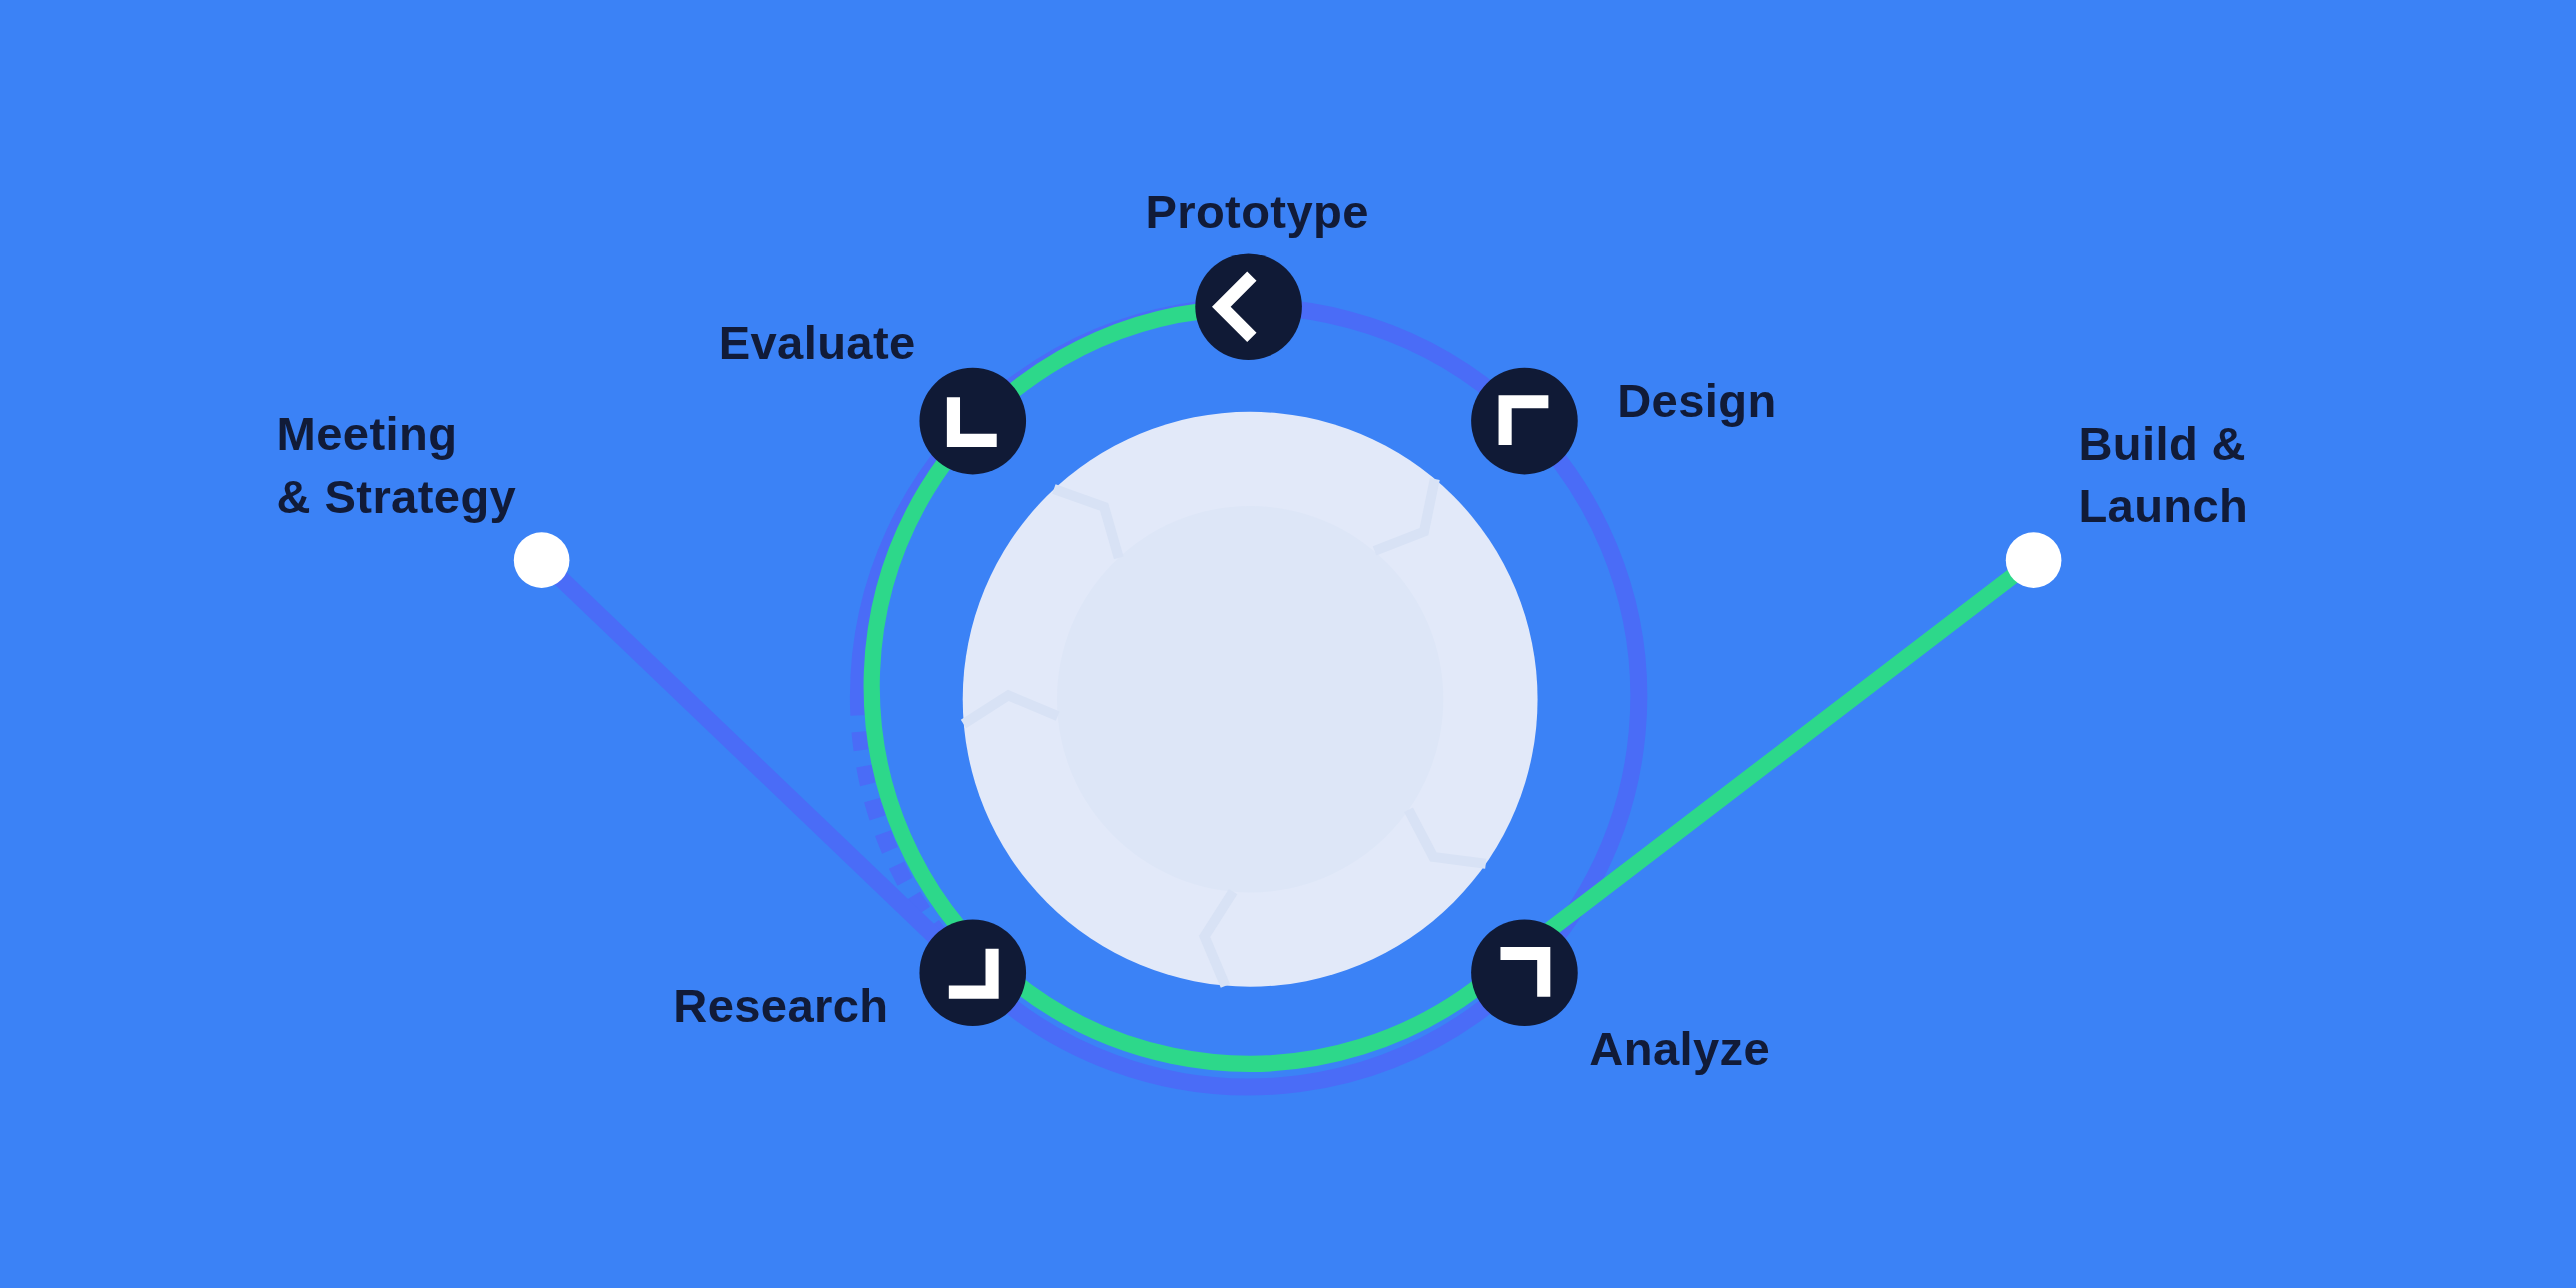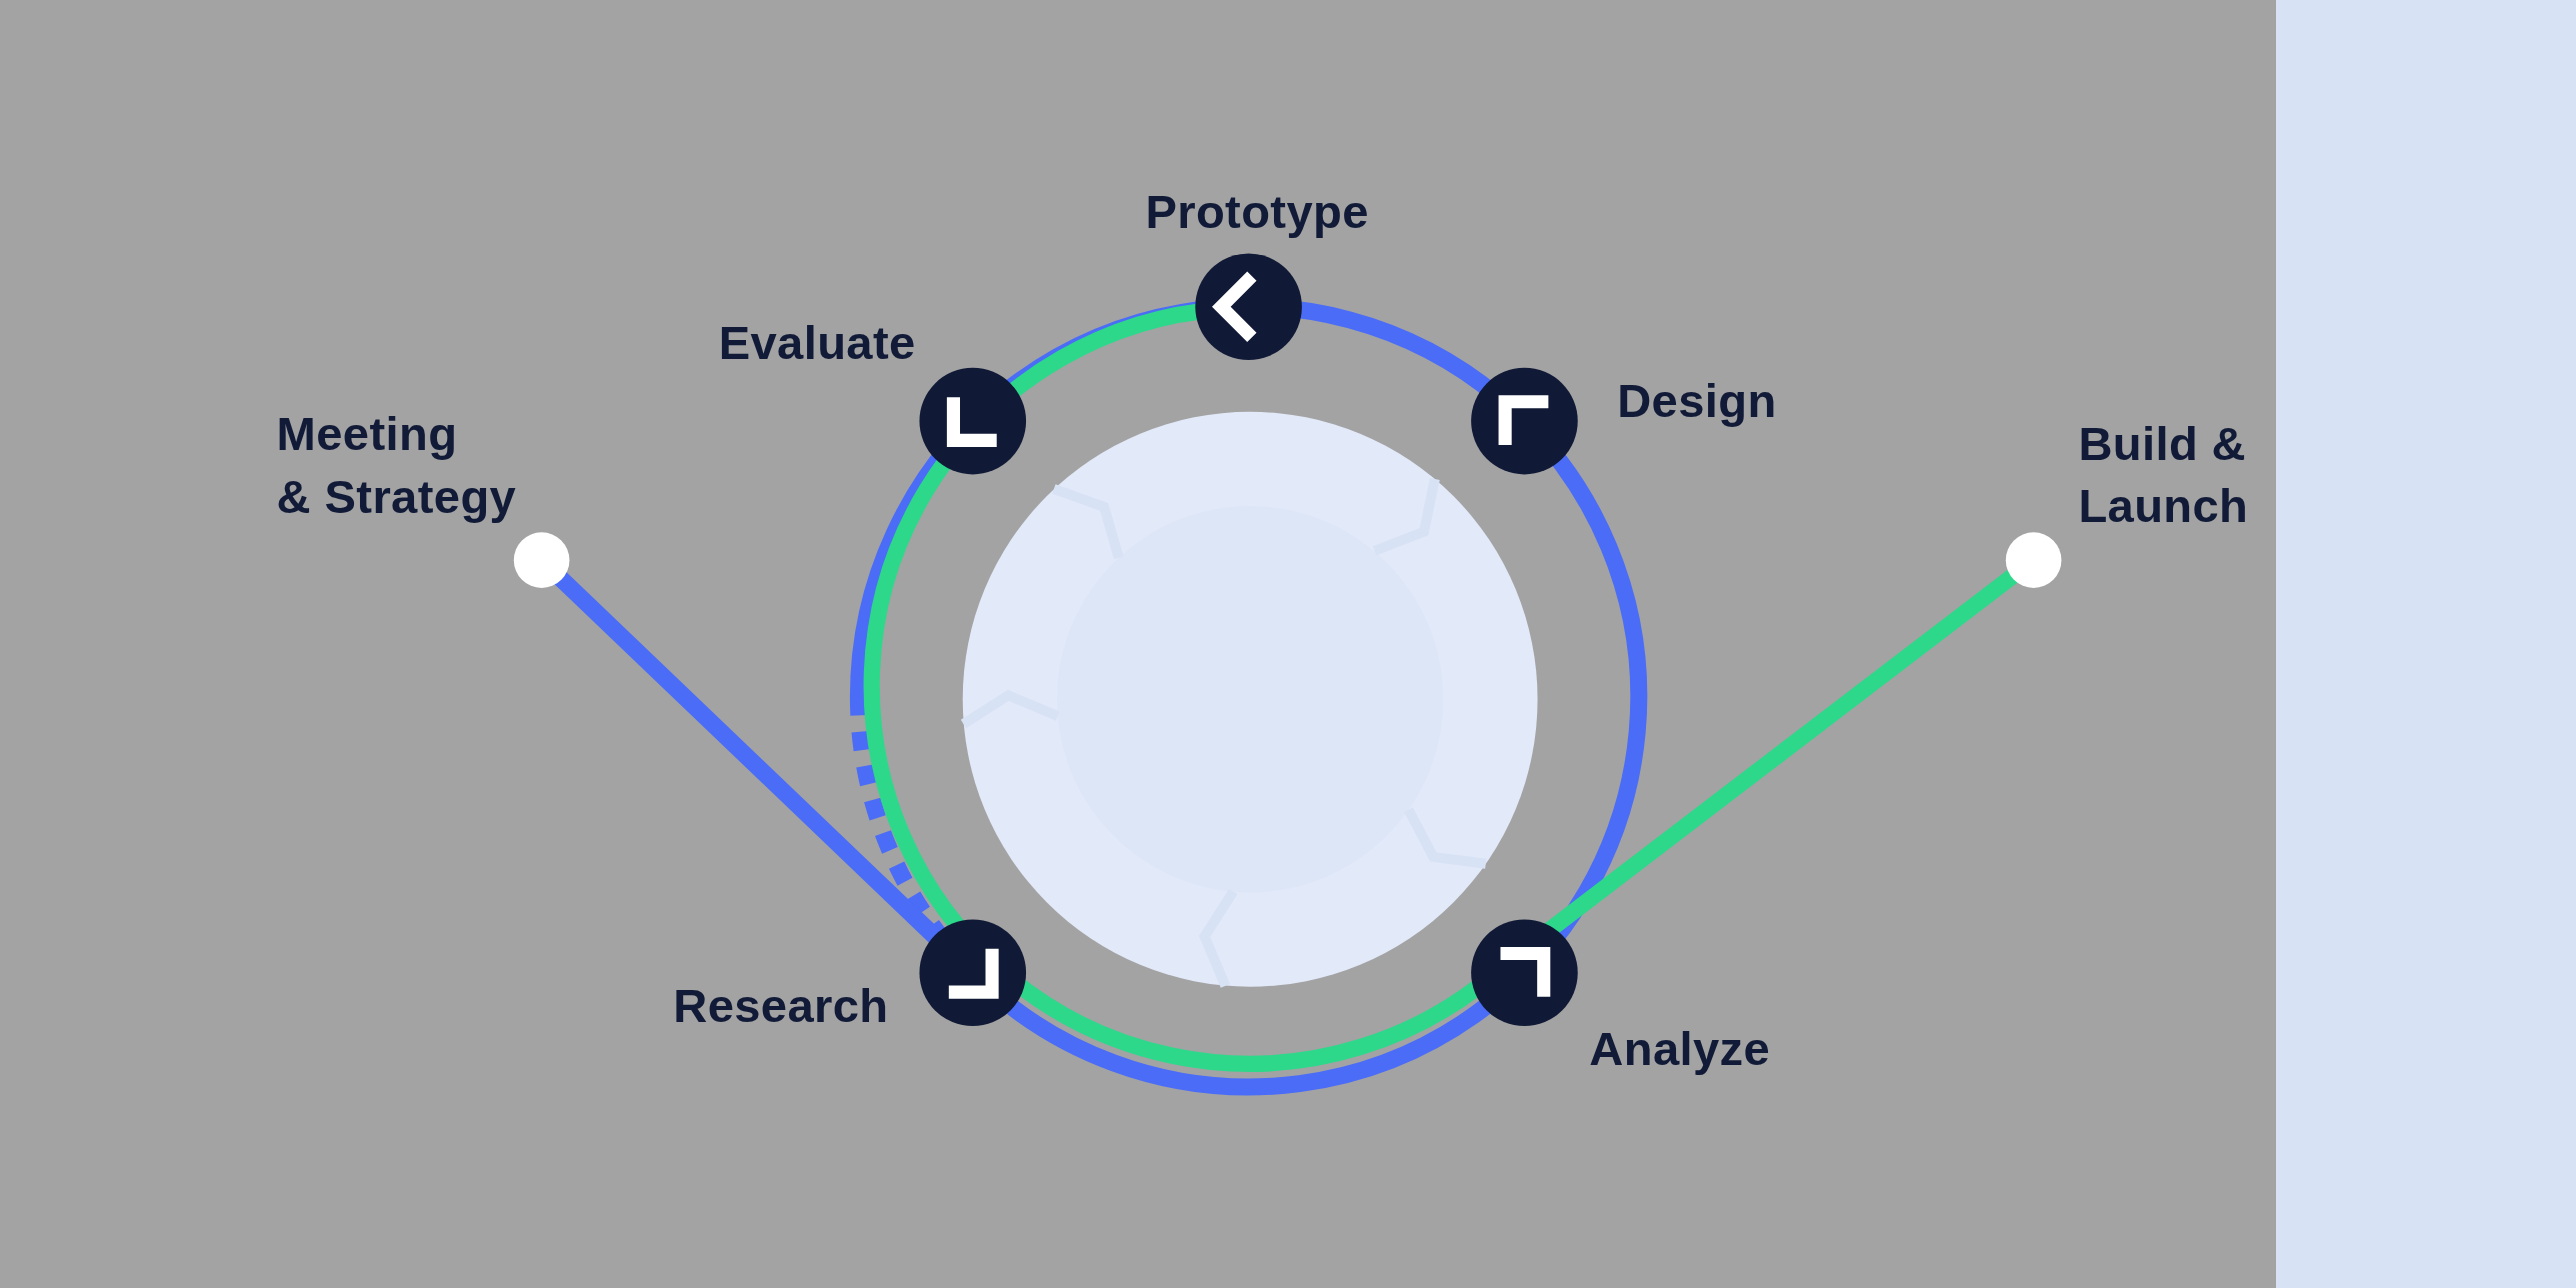--- a/index.html
+++ b/index.html
@@ -2,23 +2,23 @@
 <html style="font-size:12.4px"><head>
 <meta charset="utf-8">
 <style>
   html, body {
     margin: 0;
     padding: 0;
     background: #d8e2f5;
   }
   .canvas {
     position: relative;
-    width: 2276px;
+    width: 2576px;
     height: 1288px;
-    background: #a3a3a3;
+    background: #3b82f6;
     overflow: hidden;
     font-family: "Liberation Sans", sans-serif;
   }
   svg { display: block; }
   .stage-label, .endpoint-label {
     font-family: "Liberation Sans", sans-serif;
     font-weight: bold;
     font-size: 61px;
     letter-spacing: 0.5px;
     fill: #111b38;

